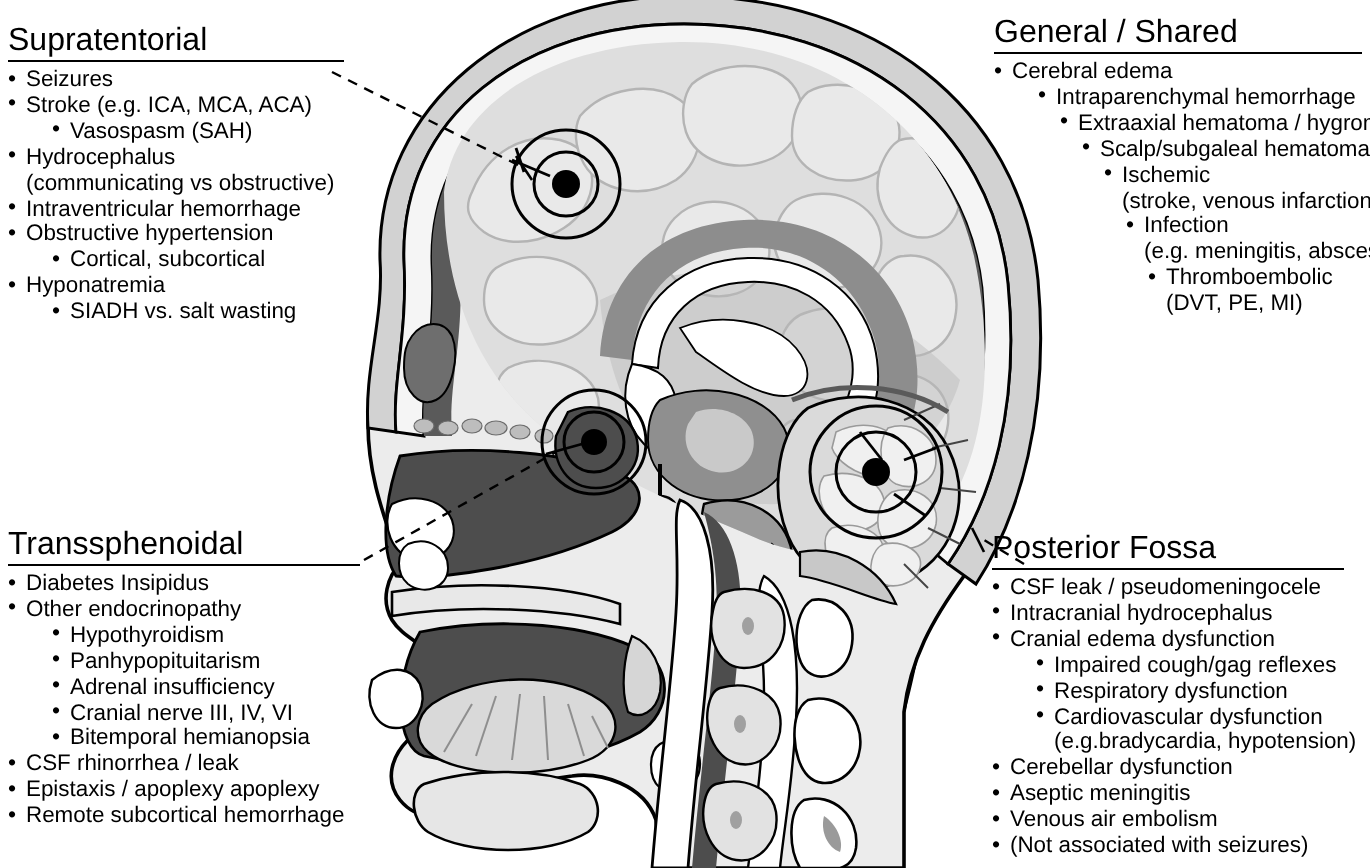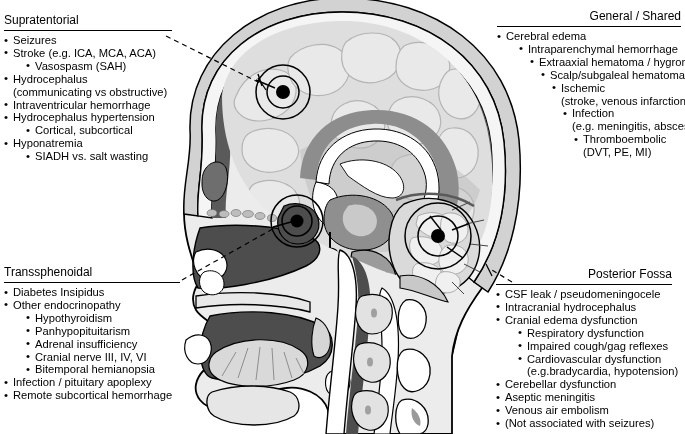--- a/index.html
+++ b/index.html
@@ -3,38 +3,38 @@
 <meta charset="utf-8">
 <style>
   html,body{margin:0;padding:0;background:#fff;}
   body{width:685px;height:434px;position:relative;overflow:hidden;
        font-family:"Liberation Sans",sans-serif;color:#000;}
   #stage{position:absolute;left:0;top:0;width:685px;height:434px;}
 
   .anat{position:absolute;left:0;top:0;width:685px;height:434px;}
 
   .panel{position:absolute;}
-  .panel .hdr{font-size:12px;line-height:17px;white-space:nowrap;}
+  .panel .hdr{font-size:16px;line-height:17px;white-space:nowrap;}
   .panel .rule{border-bottom:1.3px solid #000;margin-top:1px;}
   .panel ul{list-style:none;margin:3px 0 0 0;padding:0;}
   .panel li{font-size:11.2px;line-height:12.9px;white-space:nowrap;
             position:relative;padding-left:9px;}
   .panel li:before{content:"\2022";position:absolute;left:0;top:-0.5px;font-size:11.5px;}
   .panel li.i1{padding-left:9px;margin-left:0px;}
   .panel li.i2{margin-left:22px;}
   .panel li.i3{margin-left:33px;}
   .panel li.i4{margin-left:44px;}
   .panel li.i5{margin-left:55px;}
   .panel li.i6{margin-left:66px;}
   .panel li.i7{margin-left:77px;}
   .panel li.cont{padding-left:9px;}
   .panel li.cont:before{content:"";}
 
   
-  .panel.right .hdr{text-align:right;}
+  .panel.right .hdr{}
 
   #p-supra{left:4px;  top:12px;  width:168px;}
   #p-trans{left:4px;  top:264px; width:176px;}
   #p-gen  {left:497px;top:8px;   width:184px;}
   #p-post {left:496px;top:266px; width:176px;}
 
   svg{display:block;}
 </style>
 </head>
 <body>
@@ -370,21 +370,21 @@
   <div class="panel" id="p-supra">
     <div class="hdr">Supratentorial</div>
     <div class="rule"></div>
     <ul>
       <li class="i1">Seizures</li>
       <li class="i1">Stroke (e.g. ICA, MCA, ACA)</li>
       <li class="i2">Vasospasm (SAH)</li>
       <li class="i1">Hydrocephalus</li>
       <li class="i1 cont">(communicating vs obstructive)</li>
       <li class="i1">Intraventricular hemorrhage</li>
-      <li class="i1">Hydrocephalus hypertension</li>
+      <li class="i1">Obstructive hypertension</li>
       <li class="i2">Cortical, subcortical</li>
       <li class="i1">Hyponatremia</li>
       <li class="i2">SIADH vs. salt wasting</li>
     </ul>
   </div>
 
   <div class="panel right" id="p-gen">
     <div class="hdr">General / Shared</div>
     <div class="rule"></div>
     <ul>
@@ -405,34 +405,35 @@
     <div class="hdr">Transsphenoidal</div>
     <div class="rule"></div>
     <ul>
       <li class="i1">Diabetes Insipidus</li>
       <li class="i1">Other endocrinopathy</li>
       <li class="i2">Hypothyroidism</li>
       <li class="i2">Panhypopituitarism</li>
       <li class="i2">Adrenal insufficiency</li>
       <li class="i2">Cranial nerve III, IV, VI</li>
       <li class="i2">Bitemporal hemianopsia</li>
-      <li class="i1">Infection / pituitary apoplexy</li>
+      <li class="i1">CSF rhinorrhea / leak</li>
+      <li class="i1">Epistaxis / apoplexy apoplexy</li>
       <li class="i1">Remote subcortical hemorrhage</li>
     </ul>
   </div>
 
   <div class="panel right" id="p-post">
     <div class="hdr">Posterior Fossa</div>
     <div class="rule"></div>
     <ul>
       <li class="i1">CSF leak / pseudomeningocele</li>
       <li class="i1">Intracranial hydrocephalus</li>
       <li class="i1">Cranial edema dysfunction</li>
+      <li class="i2">Impaired cough/gag reflexes</li>
       <li class="i2">Respiratory dysfunction</li>
-      <li class="i2">Impaired cough/gag reflexes</li>
       <li class="i2">Cardiovascular dysfunction</li>
       <li class="i2 cont">(e.g.bradycardia, hypotension)</li>
       <li class="i1">Cerebellar dysfunction</li>
       <li class="i1">Aseptic meningitis</li>
       <li class="i1">Venous air embolism</li>
       <li class="i1">(Not associated with seizures)</li>
     </ul>
   </div>
 
 </div>

